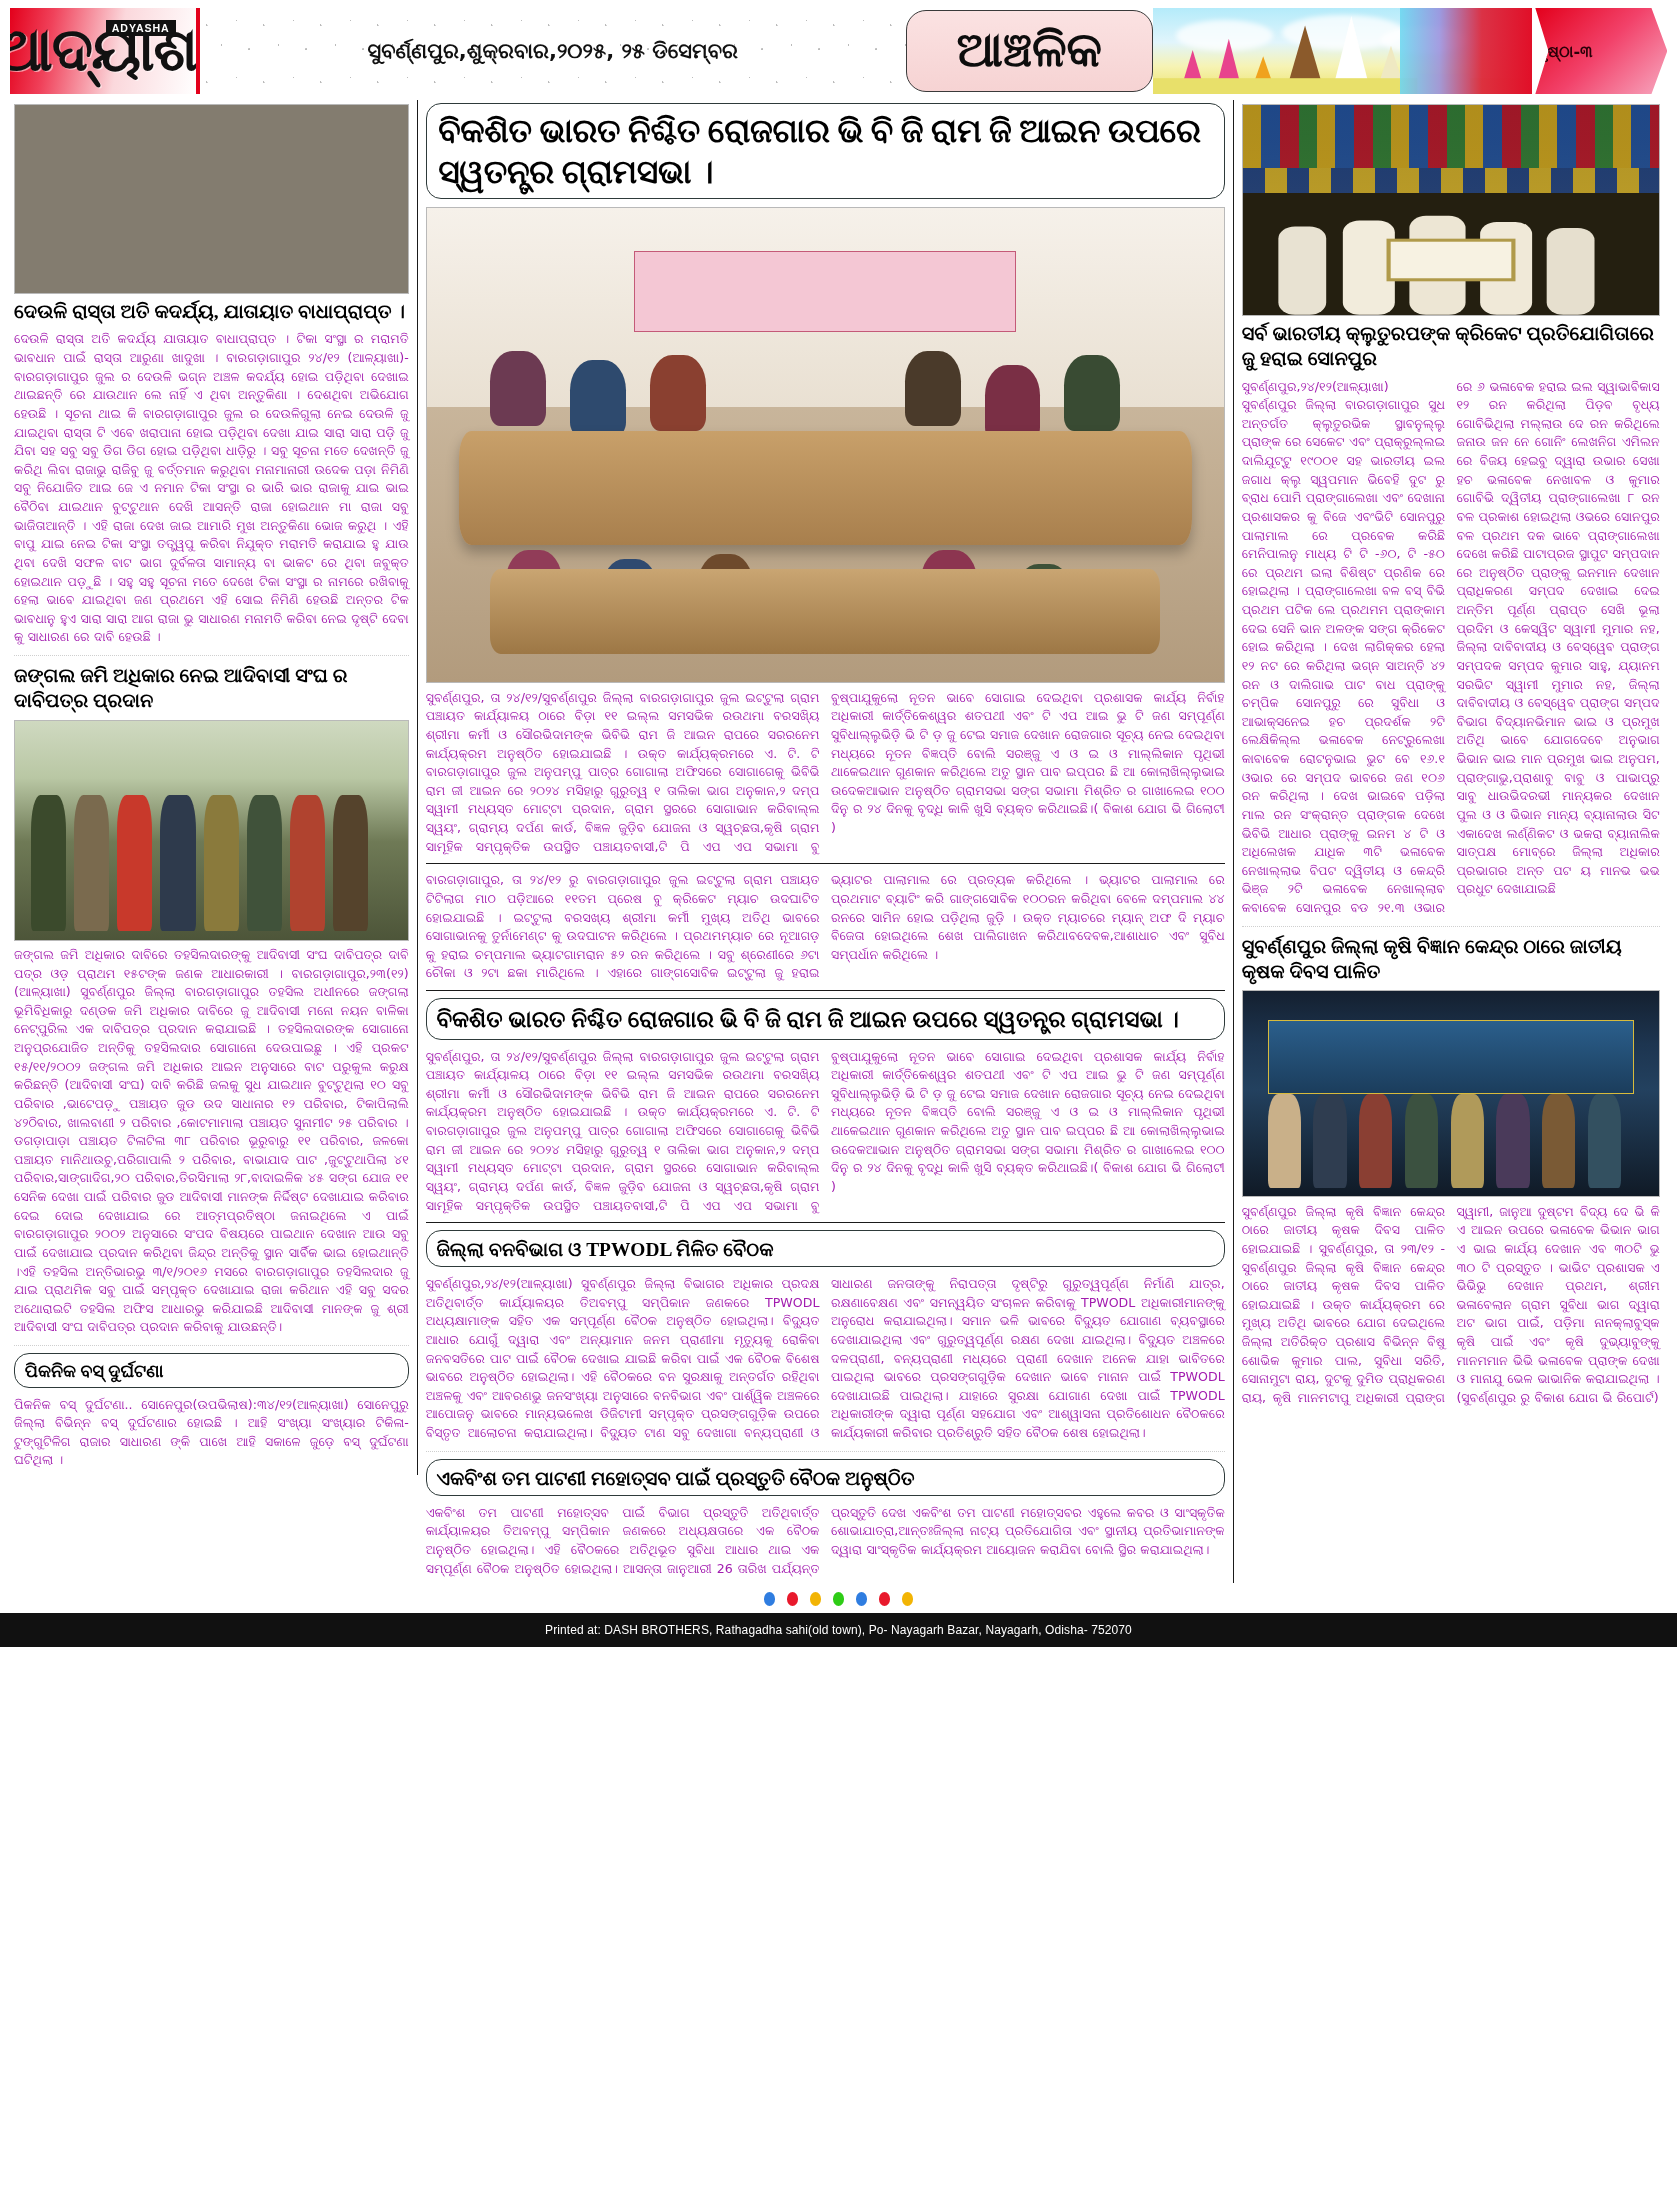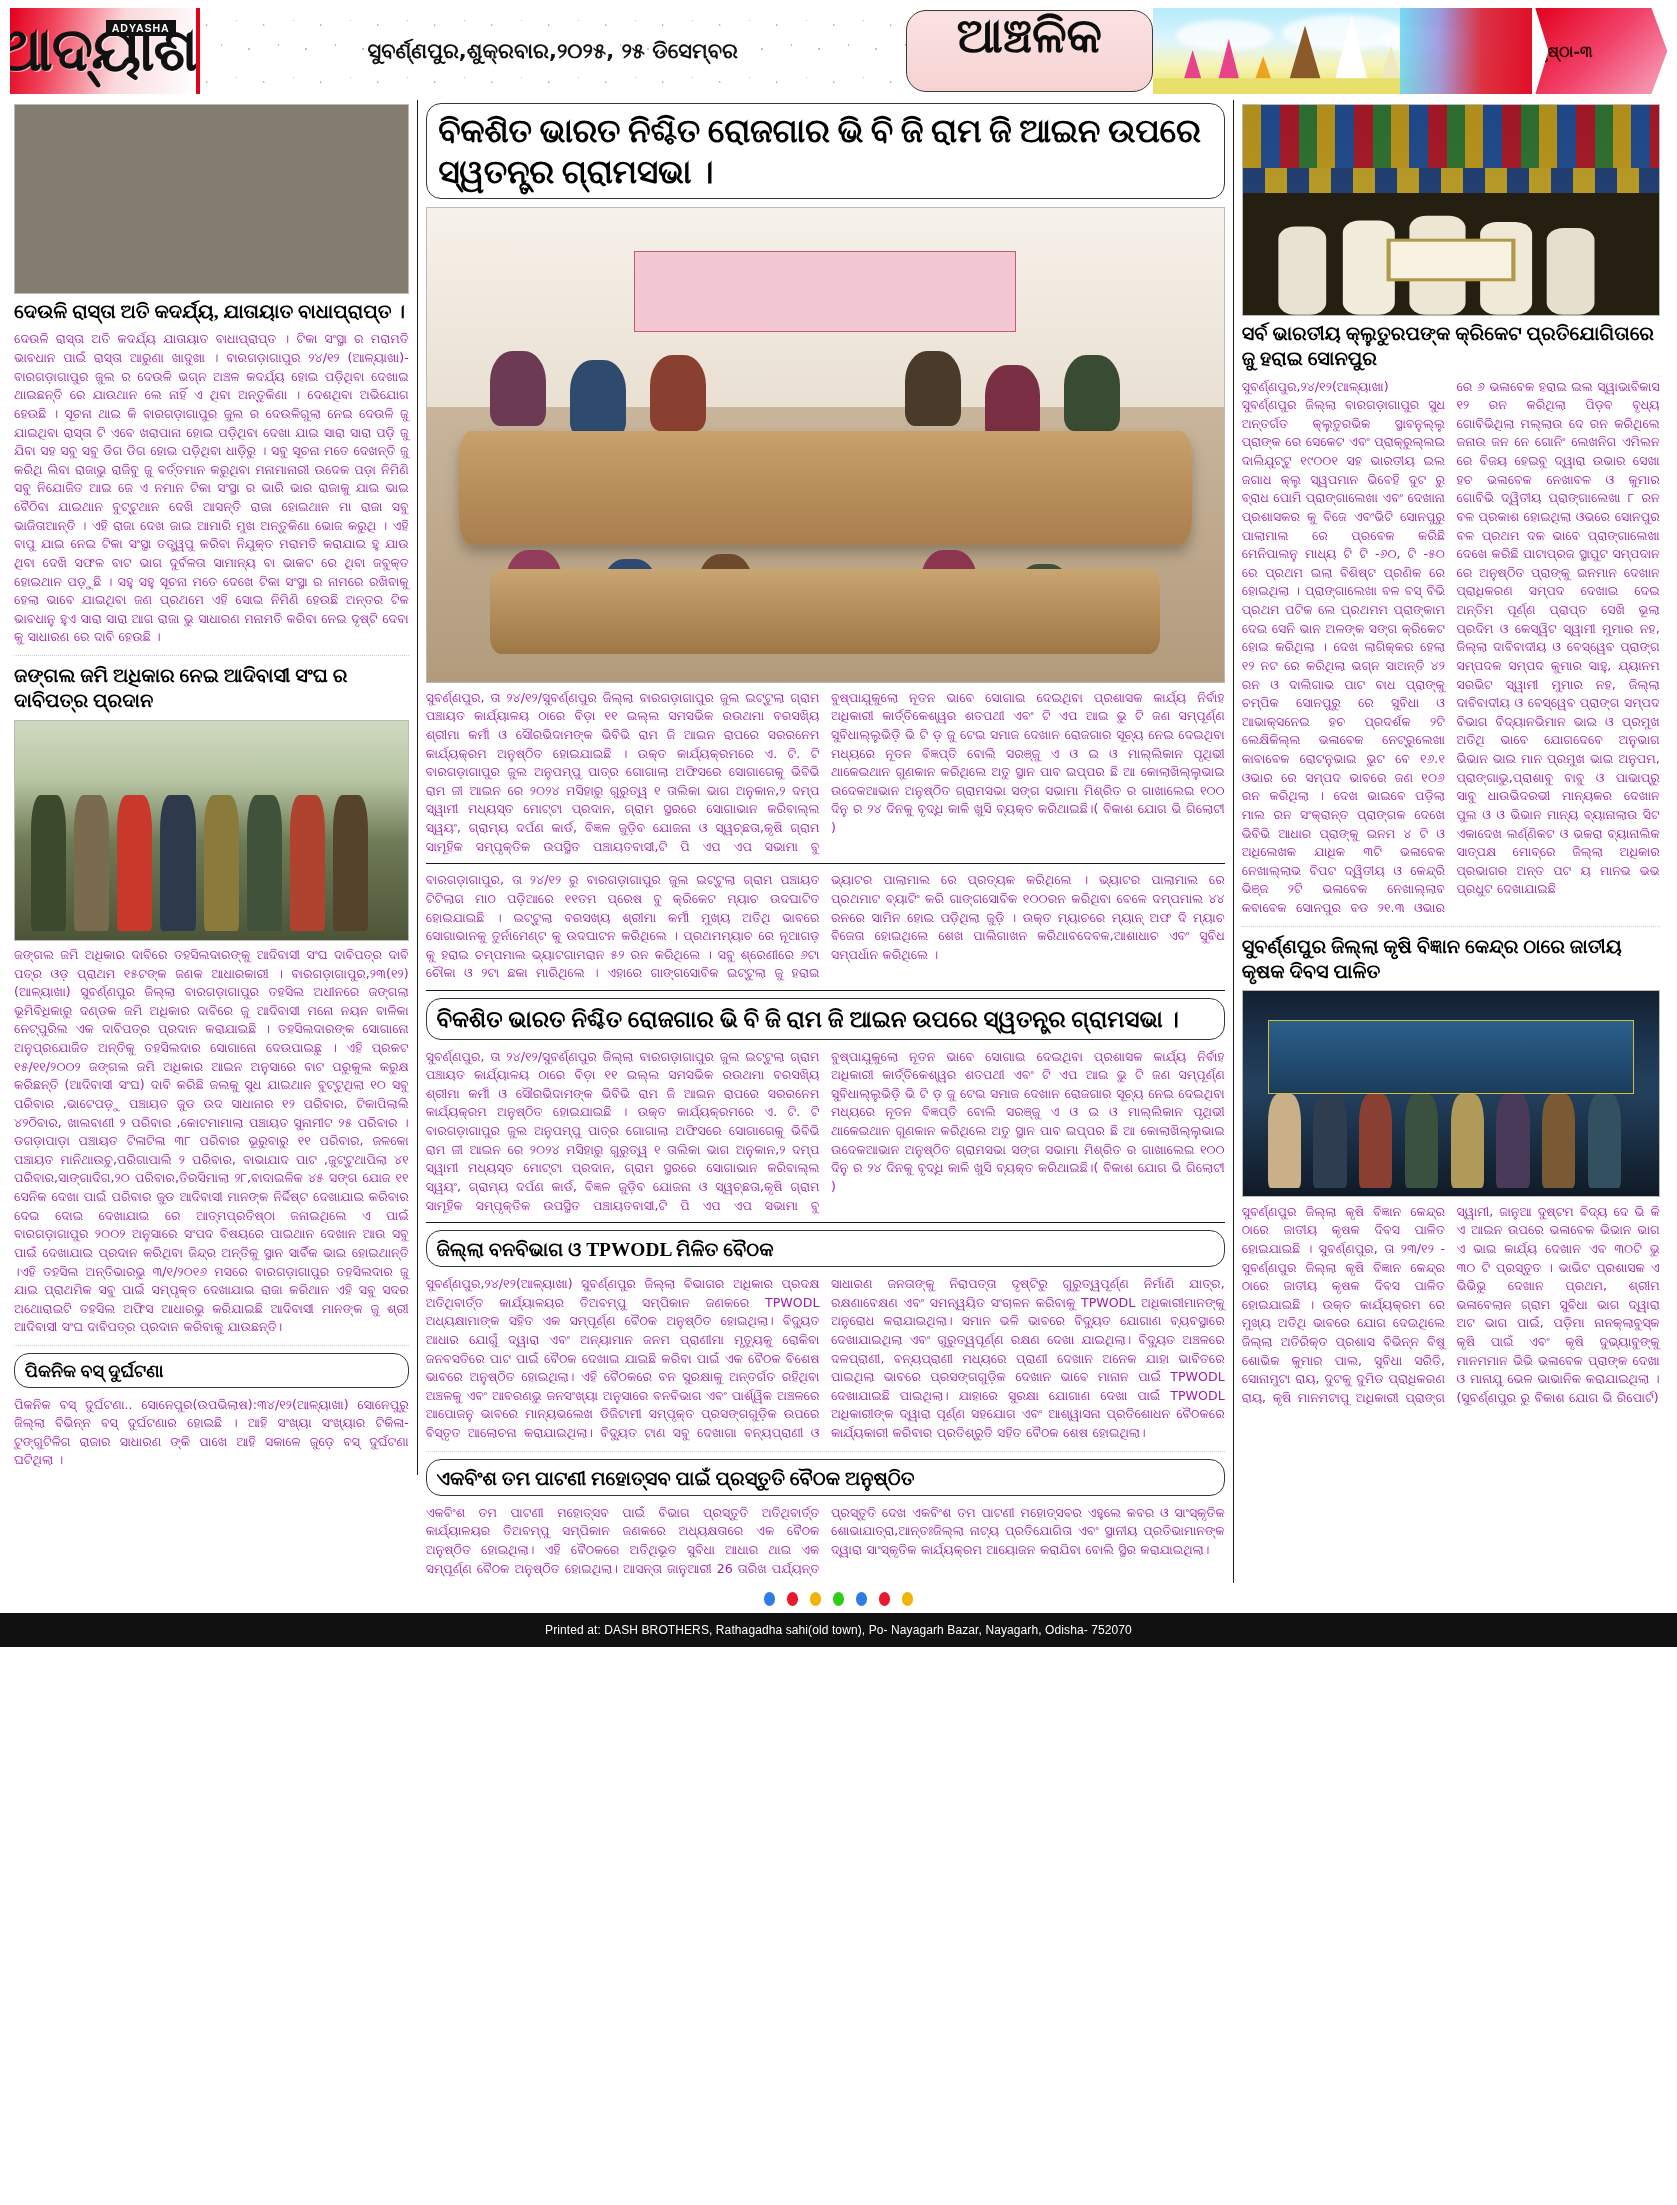--- a/index.html
+++ b/index.html
@@ -81,21 +81,21 @@
     font-weight: 700;
     color: #111;
     white-space: nowrap;
   }
   .section-plate {
     width: 247px;
     background: linear-gradient(180deg,#fbe2e2 0%, #f6d3d3 100%);
     border: 1.8px solid #3a3a3a;
     border-radius: 20px;
     display: flex;
-    align-items: flex-start;
+    align-items: center;
     justify-content: center;
     margin: 1.8px 0;
   }
   .section-plate-text {
     font-family: "DejaVu Sans", sans-serif;
     font-size: 48px;
     font-weight: 700;
     color: #0d0d0d;
     line-height: 1;
     padding-bottom: 4.4px;

